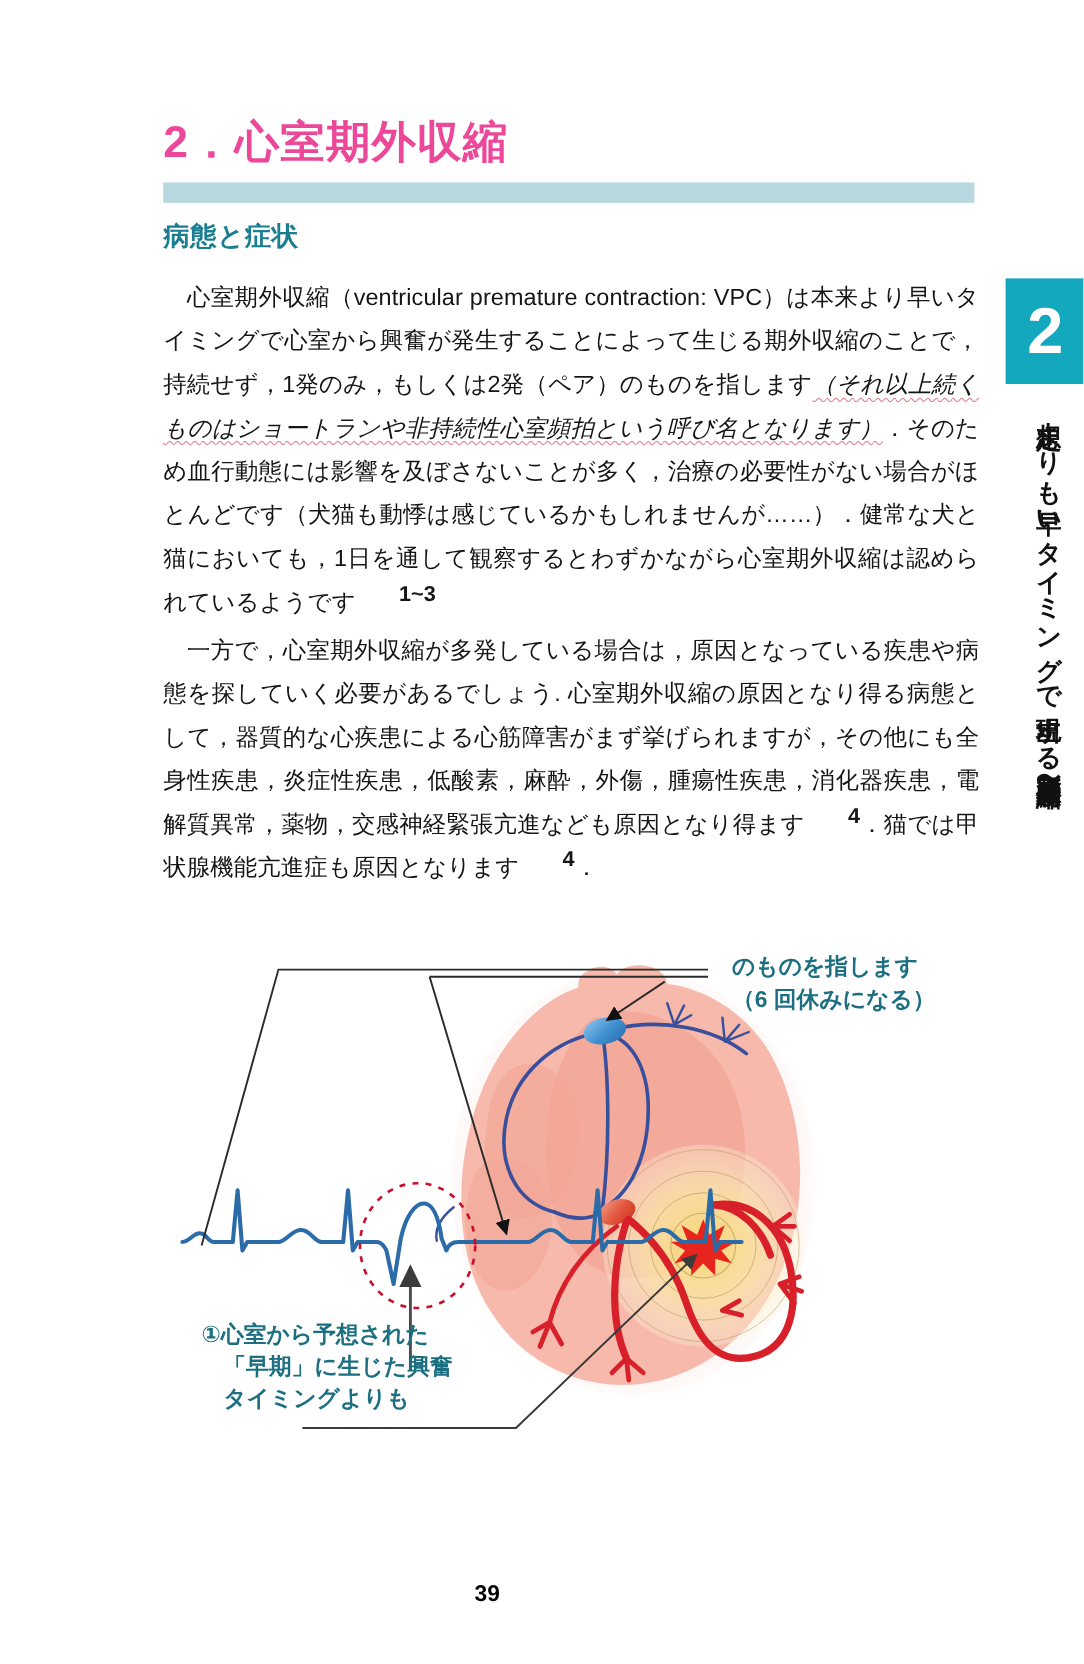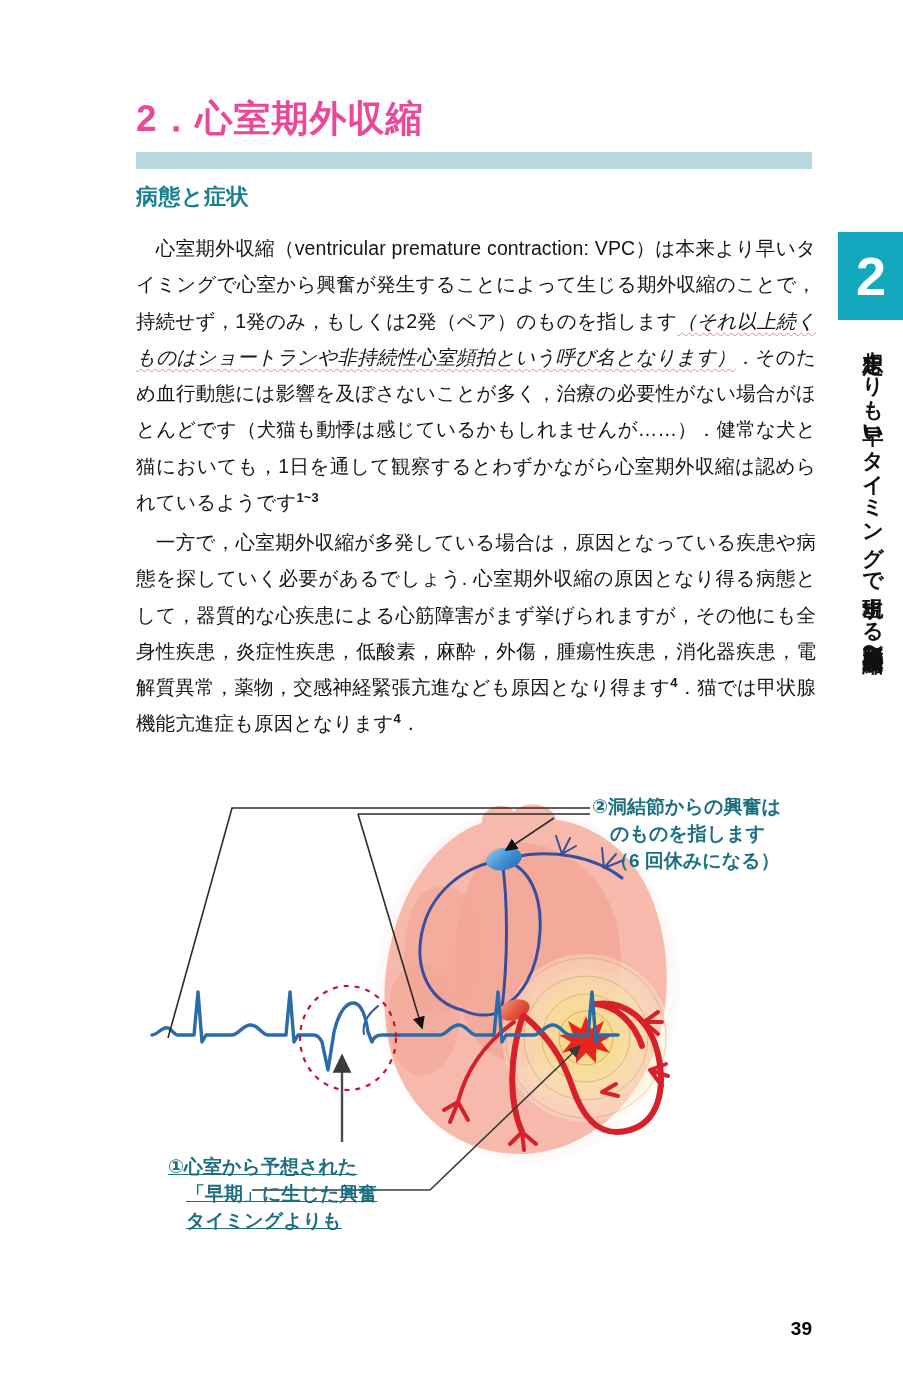--- a/index.html
+++ b/index.html
@@ -97,24 +97,25 @@
     font-size: 19.5px;
     line-height: 36.3px;
     color: #151515;
     letter-spacing: 0.1px;
     text-align: justify;
   }
   #para1 { top: 230px; }
   #para2 { top: 524px; }
 
   .sup {
-    font-size: 13px;
+    font-size: 18px;
     font-weight: bold;
     vertical-align: super;
     line-height: 0;
+    margin-left: 36px;
   }
   .squiggle {
     text-decoration: underline wavy #e08a96;
     text-decoration-thickness: 1.2px;
     text-underline-offset: 4px;
     font-style: italic;
   }
 
   
   .figure {
@@ -128,29 +129,29 @@
 
   .callout {
     position: absolute;
     color: #1b6f80;
     font-size: 19px;
     font-weight: bold;
     line-height: 1.42;
     white-space: nowrap;
   }
   #callout2 { left: 592px; top: 794px; }
-  #callout1 { left: 168px; top: 1154px; text-decoration: underline; }
+  #callout1 { left: 168px; top: 1100px; }
 
   
   .page-num {
     position: absolute;
     left: 0;
     top: 1318px;
     width: 812px;
-    text-align: right;
+    text-align: center;
     font-size: 19px;
     font-weight: bold;
     color: #000000;
   }
 </style>
 </head>
 <body>
 
 <div id="page">
 
@@ -312,21 +313,20 @@
         <path d="M444 48 L 396 80" fill="none" stroke="#2b2b2b" stroke-width="1.6" marker-end="url(#mArrow)"></path>
 
         <path d="M232 372 L 232 286" fill="none" stroke="#4a4a4a" stroke-width="2.4" marker-end="url(#mArrowGray)"></path>
 
         <path d="M142 420 L 320 420 L 470 276" fill="none" stroke="#3b3b3b" stroke-width="1.6" marker-end="url(#mArrowGray)"></path>
       </g>
     </svg>
   </div>
 
   <div class="callout" id="callout2">
-    <div>②洞結節からの興奮は</div>
     <div style="padding-left:18px">のものを指します</div>
     <div style="padding-left:18px">（6 回休みになる）</div>
   </div>
 
   <div class="callout" id="callout1">
     <div>①心室から予想された</div>
     <div style="padding-left:18px">「早期」に生じた興奮</div>
     <div style="padding-left:18px">タイミングよりも</div>
   </div>
 

